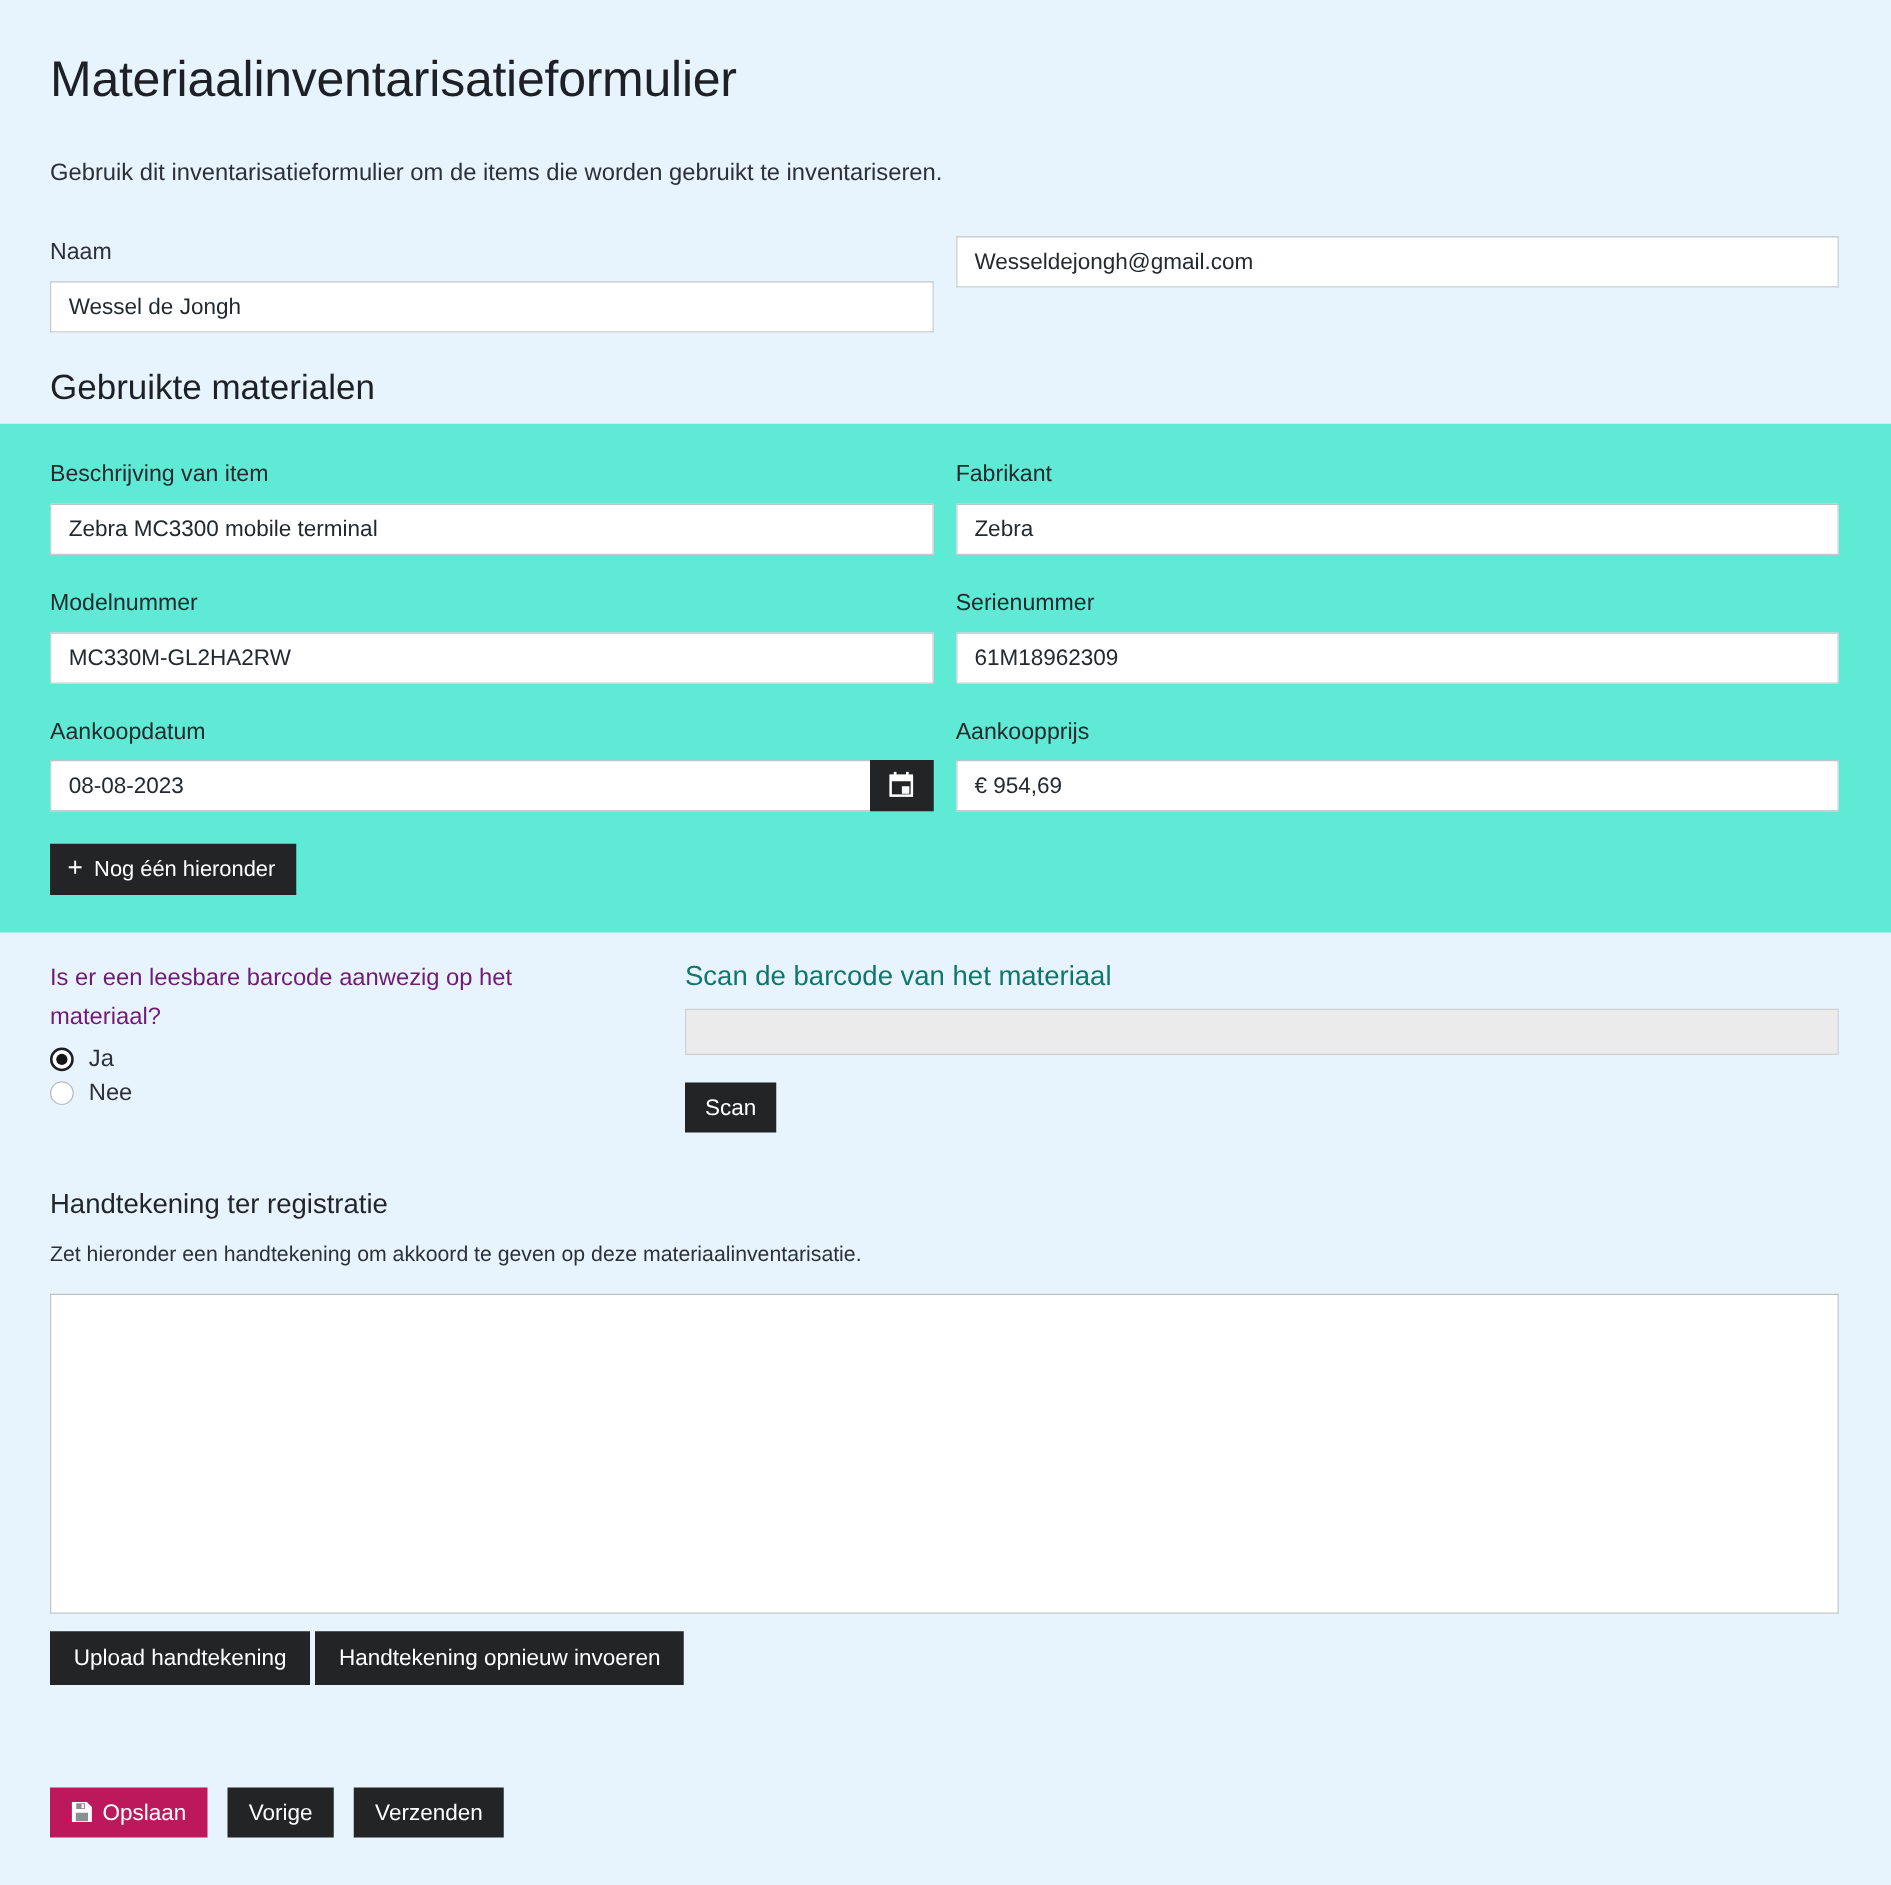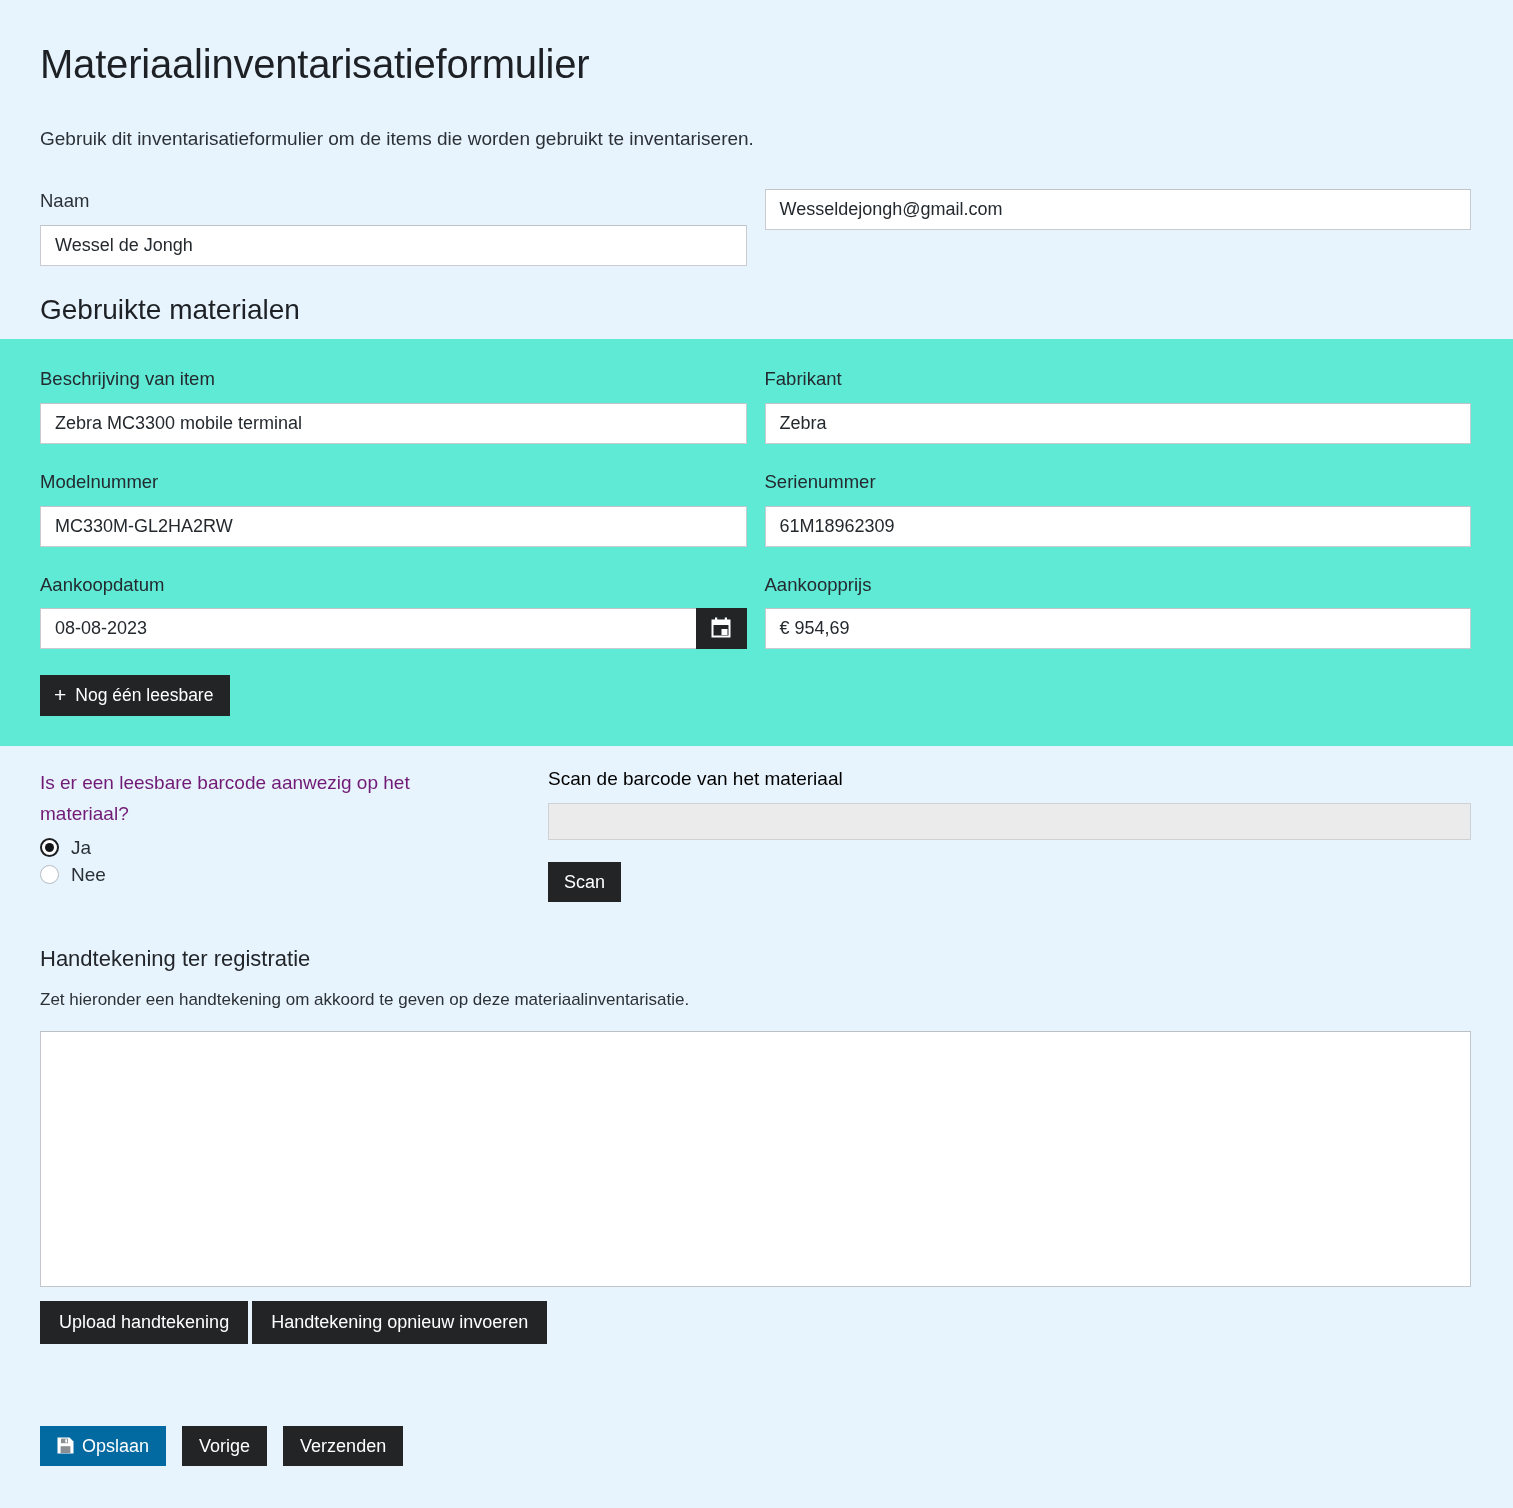--- a/index.html
+++ b/index.html
@@ -144,21 +144,21 @@
     padding: 0 17px 0 14px;
   }
   .btn-add .plus {
     font-size: 21px;
     margin-right: 9px;
     line-height: 1;
     position: relative;
     top: -1px;
   }
   .btn-disabled {
-    background: #0369a1;
+    background: #be185d;
     color: #ffffff;
     cursor: default;
   }
 
   
   .barcode-section {
     padding-top: 22px;
     display: flex;
     gap: 48px;
   }
@@ -201,22 +201,22 @@
     background: #131619;
   }
   .radio-text {
     font-size: 19px;
     color: #2b3137;
     margin-left: 12px;
     line-height: 1;
   }
 
   .scan-label {
-    font-size: 19px;
-    color: #000000;
+    font-size: 22px;
+    color: #0f766e;
     display: block;
     margin-bottom: 13px;
   }
   .scan-input {
     display: block;
     width: 100%;
     height: 37px;
     background: #ebebeb;
     border: 1px solid #cfd2d5;
     font-family: "Liberation Sans", sans-serif;
@@ -351,21 +351,21 @@
         </div>
       </div>
       <div class="col">
         <span class="field-label">Aankoopprijs</span>
         <div class="text-input">€ 954,69</div>
       </div>
     </div>
 
     <button class="btn btn-add">
       <span class="plus">+</span>
-      <span>Nog één leesbare</span>
+      <span>Nog één hieronder</span>
     </button>
   </div>
 
   <div class="pad barcode-section">
     <div class="barcode-left">
       <p class="q-label">Is er een leesbare barcode aanwezig op het materiaal?</p>
 
       <div class="radio-item">
         <span class="radio-dot checked"></span>
         <span class="radio-text">Ja</span>

